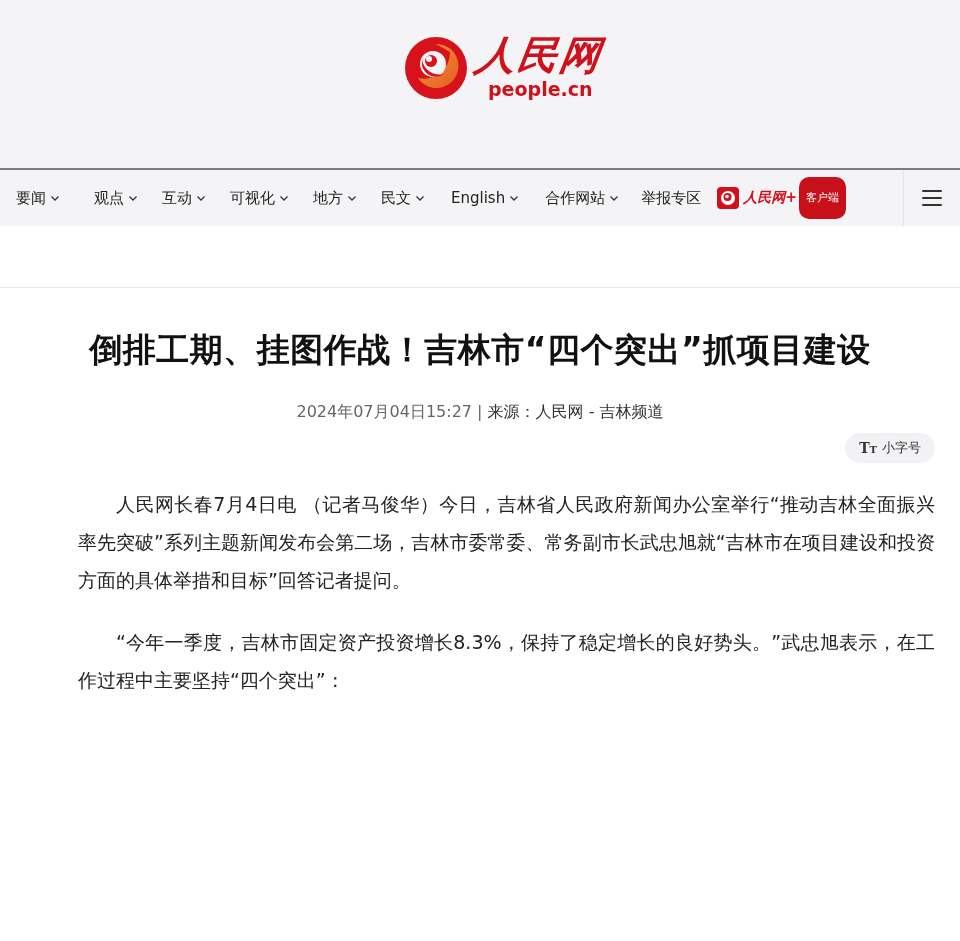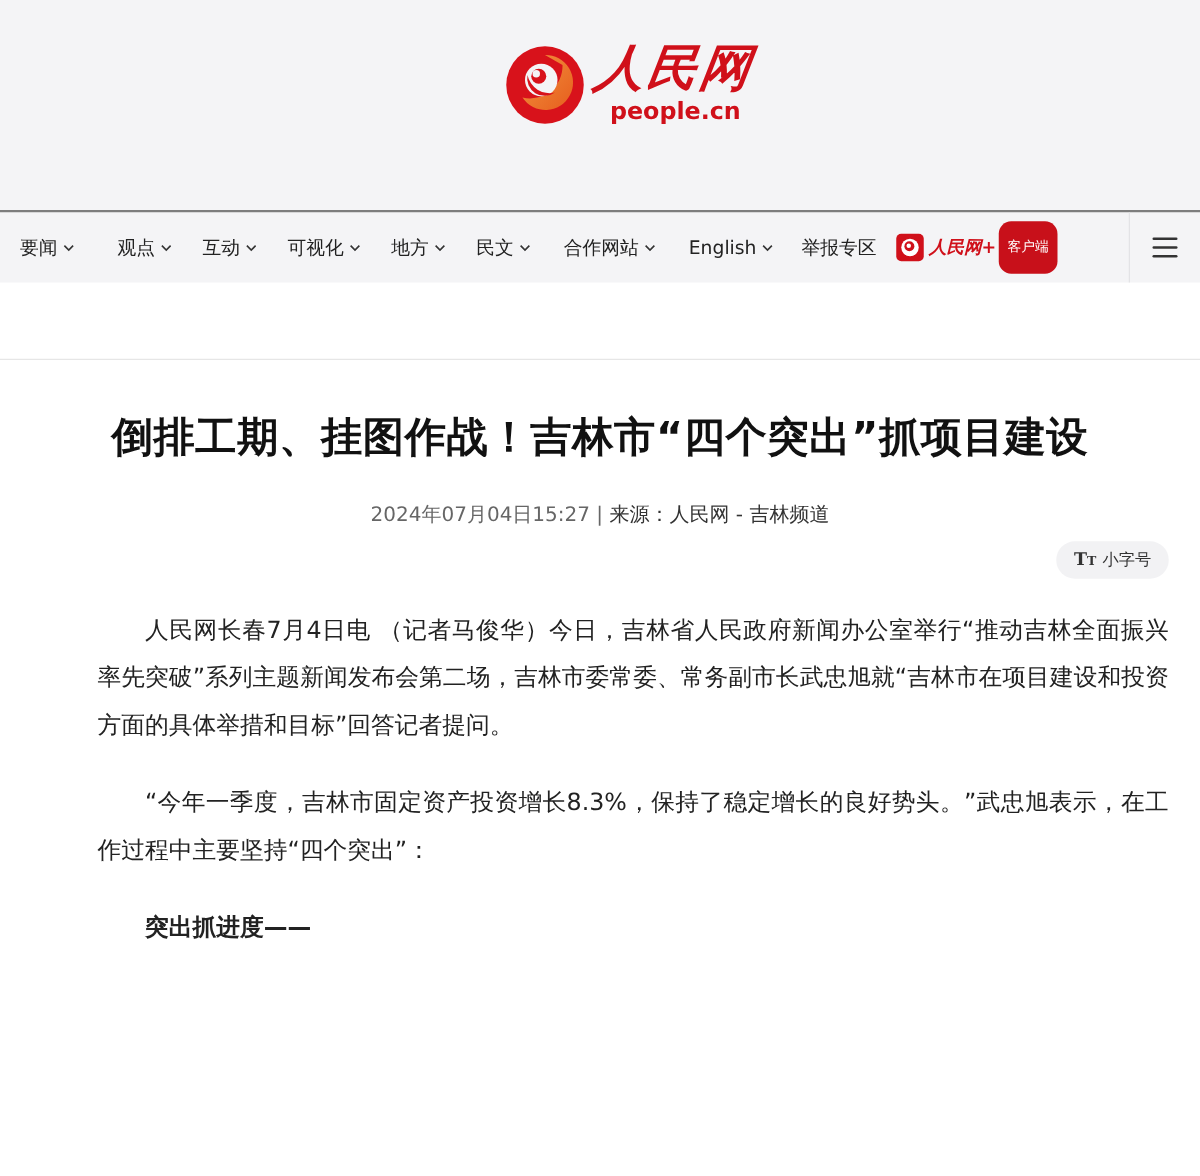--- a/index.html
+++ b/index.html
@@ -97,27 +97,27 @@
         <path d="M1.5 3.5 L5 7 L8.5 3.5" stroke="#333" stroke-width="1.3" fill="none"></path>
       </svg>
   </div>
   <div class="nav-item" style="margin-left:24px">
     <span>民文</span>
     <svg class="chev" viewBox="0 0 10 10">
         <path d="M1.5 3.5 L5 7 L8.5 3.5" stroke="#333" stroke-width="1.3" fill="none"></path>
       </svg>
   </div>
   <div class="nav-item" style="margin-left:26px">
-    <span>合作网站</span>
+    <span>English</span>
     <svg class="chev" viewBox="0 0 10 10">
         <path d="M1.5 3.5 L5 7 L8.5 3.5" stroke="#333" stroke-width="1.3" fill="none"></path>
       </svg>
   </div>
   <div class="nav-item" style="margin-left:26px">
-    <span>English</span>
+    <span>合作网站</span>
     <svg class="chev" viewBox="0 0 10 10">
         <path d="M1.5 3.5 L5 7 L8.5 3.5" stroke="#333" stroke-width="1.3" fill="none"></path>
       </svg>
   </div>
   <div class="nav-item" style="margin-left:22px">
     <span>举报专区</span>
   </div>
   <div class="nav-app">
     <div class="app-icon">
       <svg width="22" height="22" viewBox="0 0 22 22">
@@ -151,14 +151,13 @@
 <div class="fontsize-row">
   <div class="fontsize-btn">
     <span class="tt">T<small>T</small></span>
     <span>小字号</span>
   </div>
 </div>
 
 <div class="article">
   <p>人民网长春7月4日电 （记者马俊华）今日，吉林省人民政府新闻办公室举行“推动吉林全面振兴率先突破”系列主题新闻发布会第二场，吉林市委常委、常务副市长武忠旭就“吉林市在项目建设和投资方面的具体举措和目标”回答记者提问。</p>
   <p>“今年一季度，吉林市固定资产投资增长8.3%，保持了稳定增长的良好势头。”武忠旭表示，在工作过程中主要坚持“四个突出”：</p>
-  <p class="sub">突出抓进度——</p>
 </div>
 
 </body></html>

